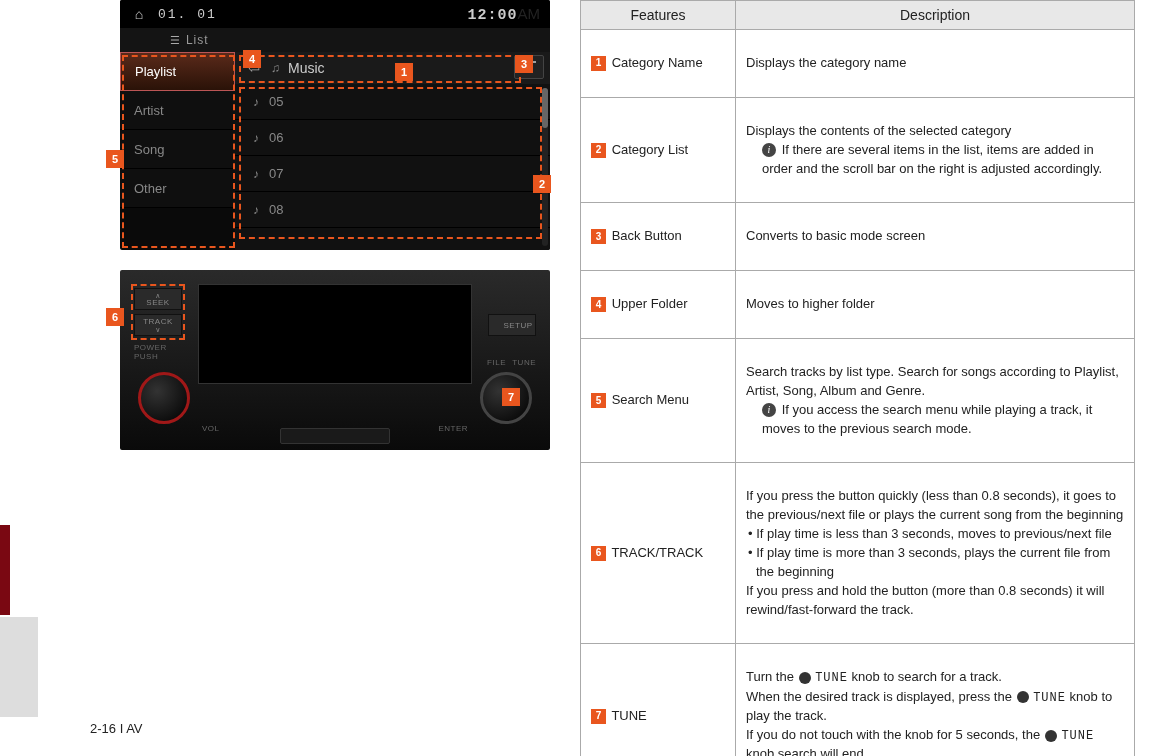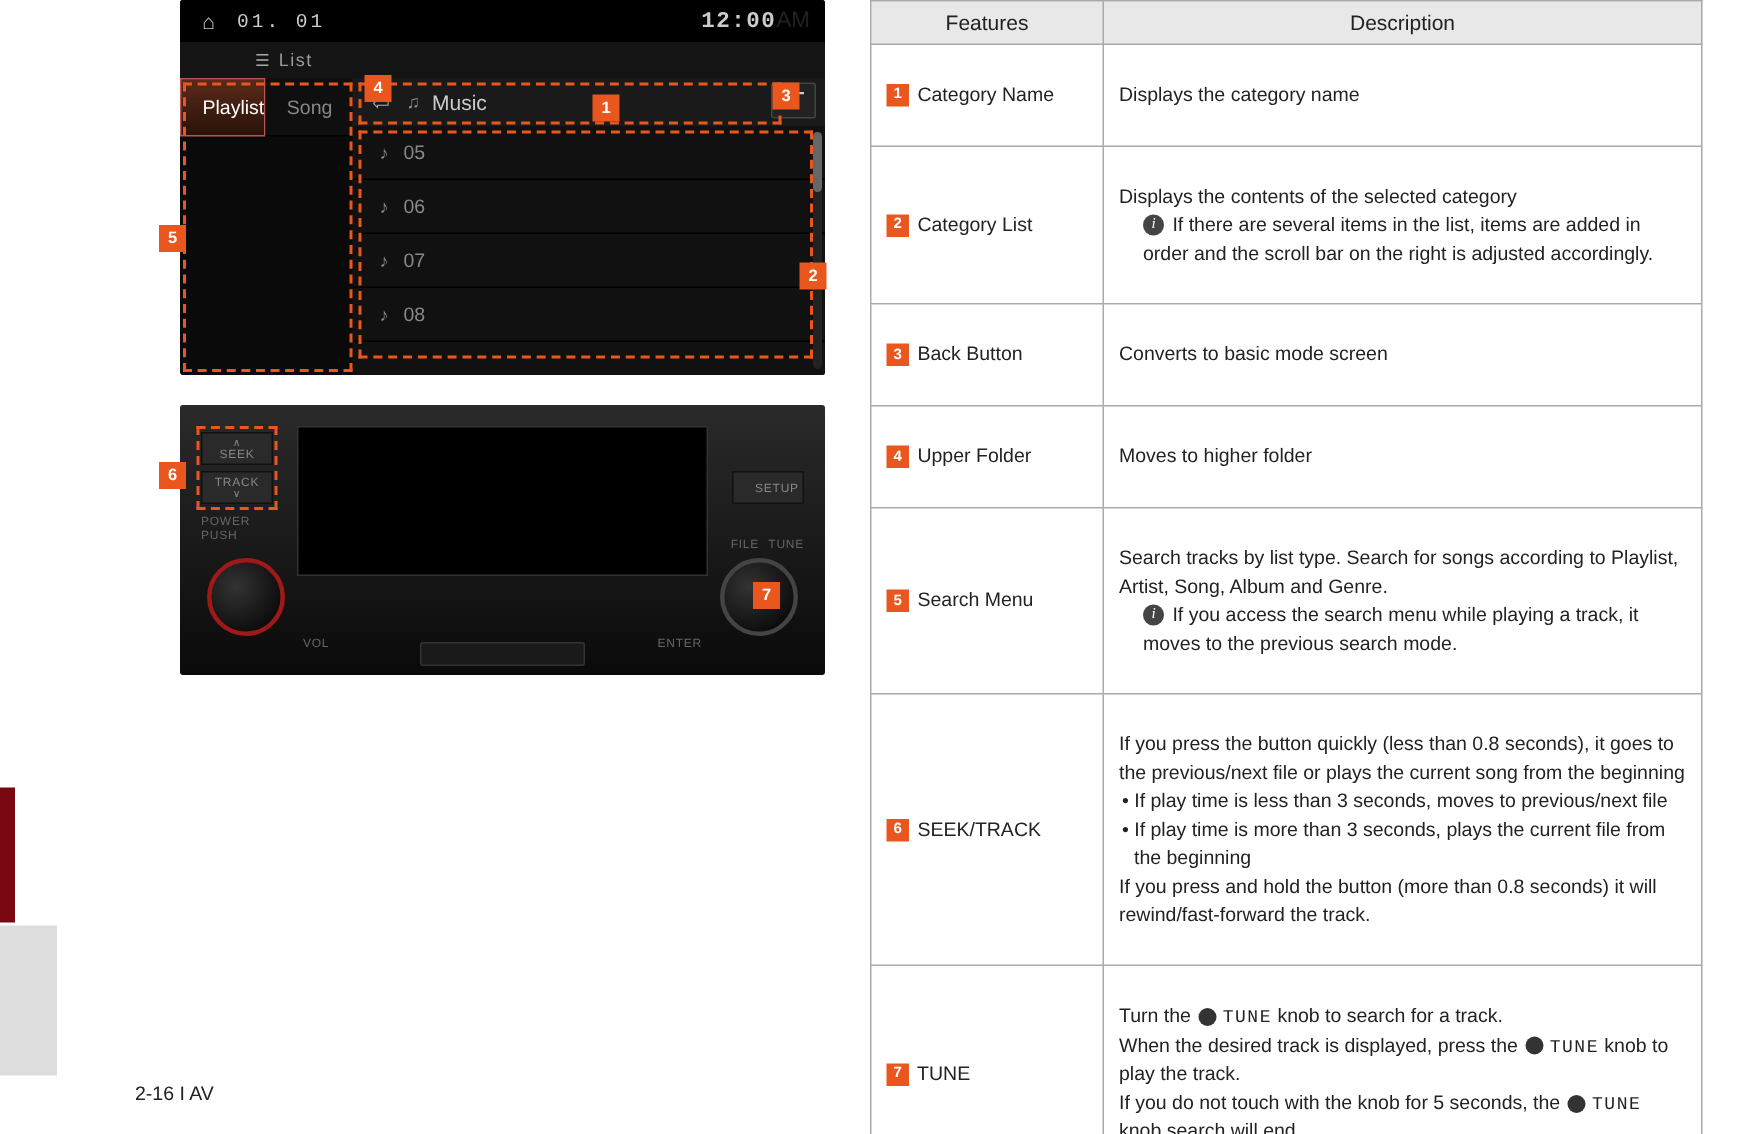--- a/index.html
+++ b/index.html
@@ -16,21 +16,21 @@
   .topbar { height:28px; background:#000; display:flex; align-items:center; padding:0 10px; gap:10px; }
   .home-ico { width:18px; height:18px; display:flex; align-items:center; justify-content:center; color:#ccc; font-size:14px; }
   .date { color:#ccc; font-family:"Courier New",monospace; letter-spacing:2px; font-size:13px; flex:1; }
   .time { color:#ccc; font-family:"Courier New",monospace; letter-spacing:1px; font-size:15px; font-weight:bold; }
   .ampm { font-size:15px; }
   .subbar { height:24px; background:#141414; display:flex; align-items:center; padding-left:50px; }
   .list-ico { color:#aaa; font-size:11px; margin-right:6px; }
   .list-lbl { color:#999; font-size:12px; letter-spacing:1px; }
 
   .listbody { display:flex; height:198px; }
-  .leftmenu { width:115px; display:flex; flex-direction:row; }
+  .leftmenu { width:115px; display:flex; flex-direction:column; }
   .leftmenu .mi { height:39px; display:flex; align-items:center; padding-left:14px; color:#888; font-size:13px; background:#0f0f0f; border-bottom:1px solid #000; }
   .leftmenu .mi.sel { background:linear-gradient(#5a2a1a,#2a1208); color:#fff; border:1px solid #b55; }
 
   .rightpane { flex:1; position:relative; background:#111; }
   .music-hdr { height:32px; display:flex; align-items:center; padding-left:10px; gap:8px; background:#1a1a1a; }
   .folder-up { width:18px; height:18px; color:#aaa; font-size:14px; display:flex; align-items:center; justify-content:center; }
   .note-ico { color:#888; font-size:12px; }
   .music-lbl { color:#ccc; font-size:14px; }
   .back-btn { position:absolute; top:3px; right:6px; width:30px; height:24px; background:#222; border:1px solid #444; border-radius:2px; display:flex; align-items:center; justify-content:center; color:#ccc; }
   .track { height:36px; display:flex; align-items:center; padding-left:18px; gap:10px; color:#888; font-size:13px; border-bottom:1px solid #000; }
@@ -80,20 +80,21 @@
           <span class="date">01. 01</span>
           <span><span class="time">12:00</span><span class="ampm">AM</span></span>
         </div>
         <div class="subbar">
           <span class="list-ico">☰</span>
           <span class="list-lbl">List</span>
         </div>
         <div class="listbody">
           <div class="leftmenu">
             <div class="mi sel">Playlist</div>
+            <div class="mi">Artist</div>
             <div class="mi">Song</div>
             <div class="mi">Other</div>
           </div>
           <div class="rightpane">
             <div class="music-hdr">
               <span class="folder-up">⏎</span>
               <span class="note-ico">♫</span>
               <span class="music-lbl">Music</span>
               <div class="back-btn">
                 <svg width="16" height="12" viewBox="0 0 16 12">
@@ -194,21 +195,21 @@
         <td>Moves to higher folder</td>
       </tr>
       <tr>
         <td class="feat"><span class="numbox">5</span> <span>Search Menu</span></td>
         <td>
           <div>Search tracks by list type. Search for songs according to Playlist, Artist, Song, Album and Genre.</div>
           <div class="desc-sub"><span class="info-ico">i</span> <span>If you access the search menu while playing a track, it moves to the previous search mode.</span></div>
         </td>
       </tr>
       <tr>
-        <td class="feat"><span class="numbox">6</span> <span>SEEK/TRACK</span></td>
+        <td class="feat"><span class="numbox">6</span> <span>TRACK/TRACK</span></td>
         <td>
           <div>If you press the button quickly (less than 0.8 seconds), it goes to the previous/next file or plays the current song from the beginning</div>
           <div class="bullet">• <span>If play time is less than 3 seconds, moves to previous/next file</span></div>
           <div class="bullet">• <span>If play time is more than 3 seconds, plays the current file from the beginning</span></div>
           <div>If you press and hold the button (more than 0.8 seconds) it will rewind/fast-forward the track.</div>
         </td>
       </tr>
       <tr>
         <td class="feat"><span class="numbox">7</span> <span>TUNE</span></td>
         <td>

